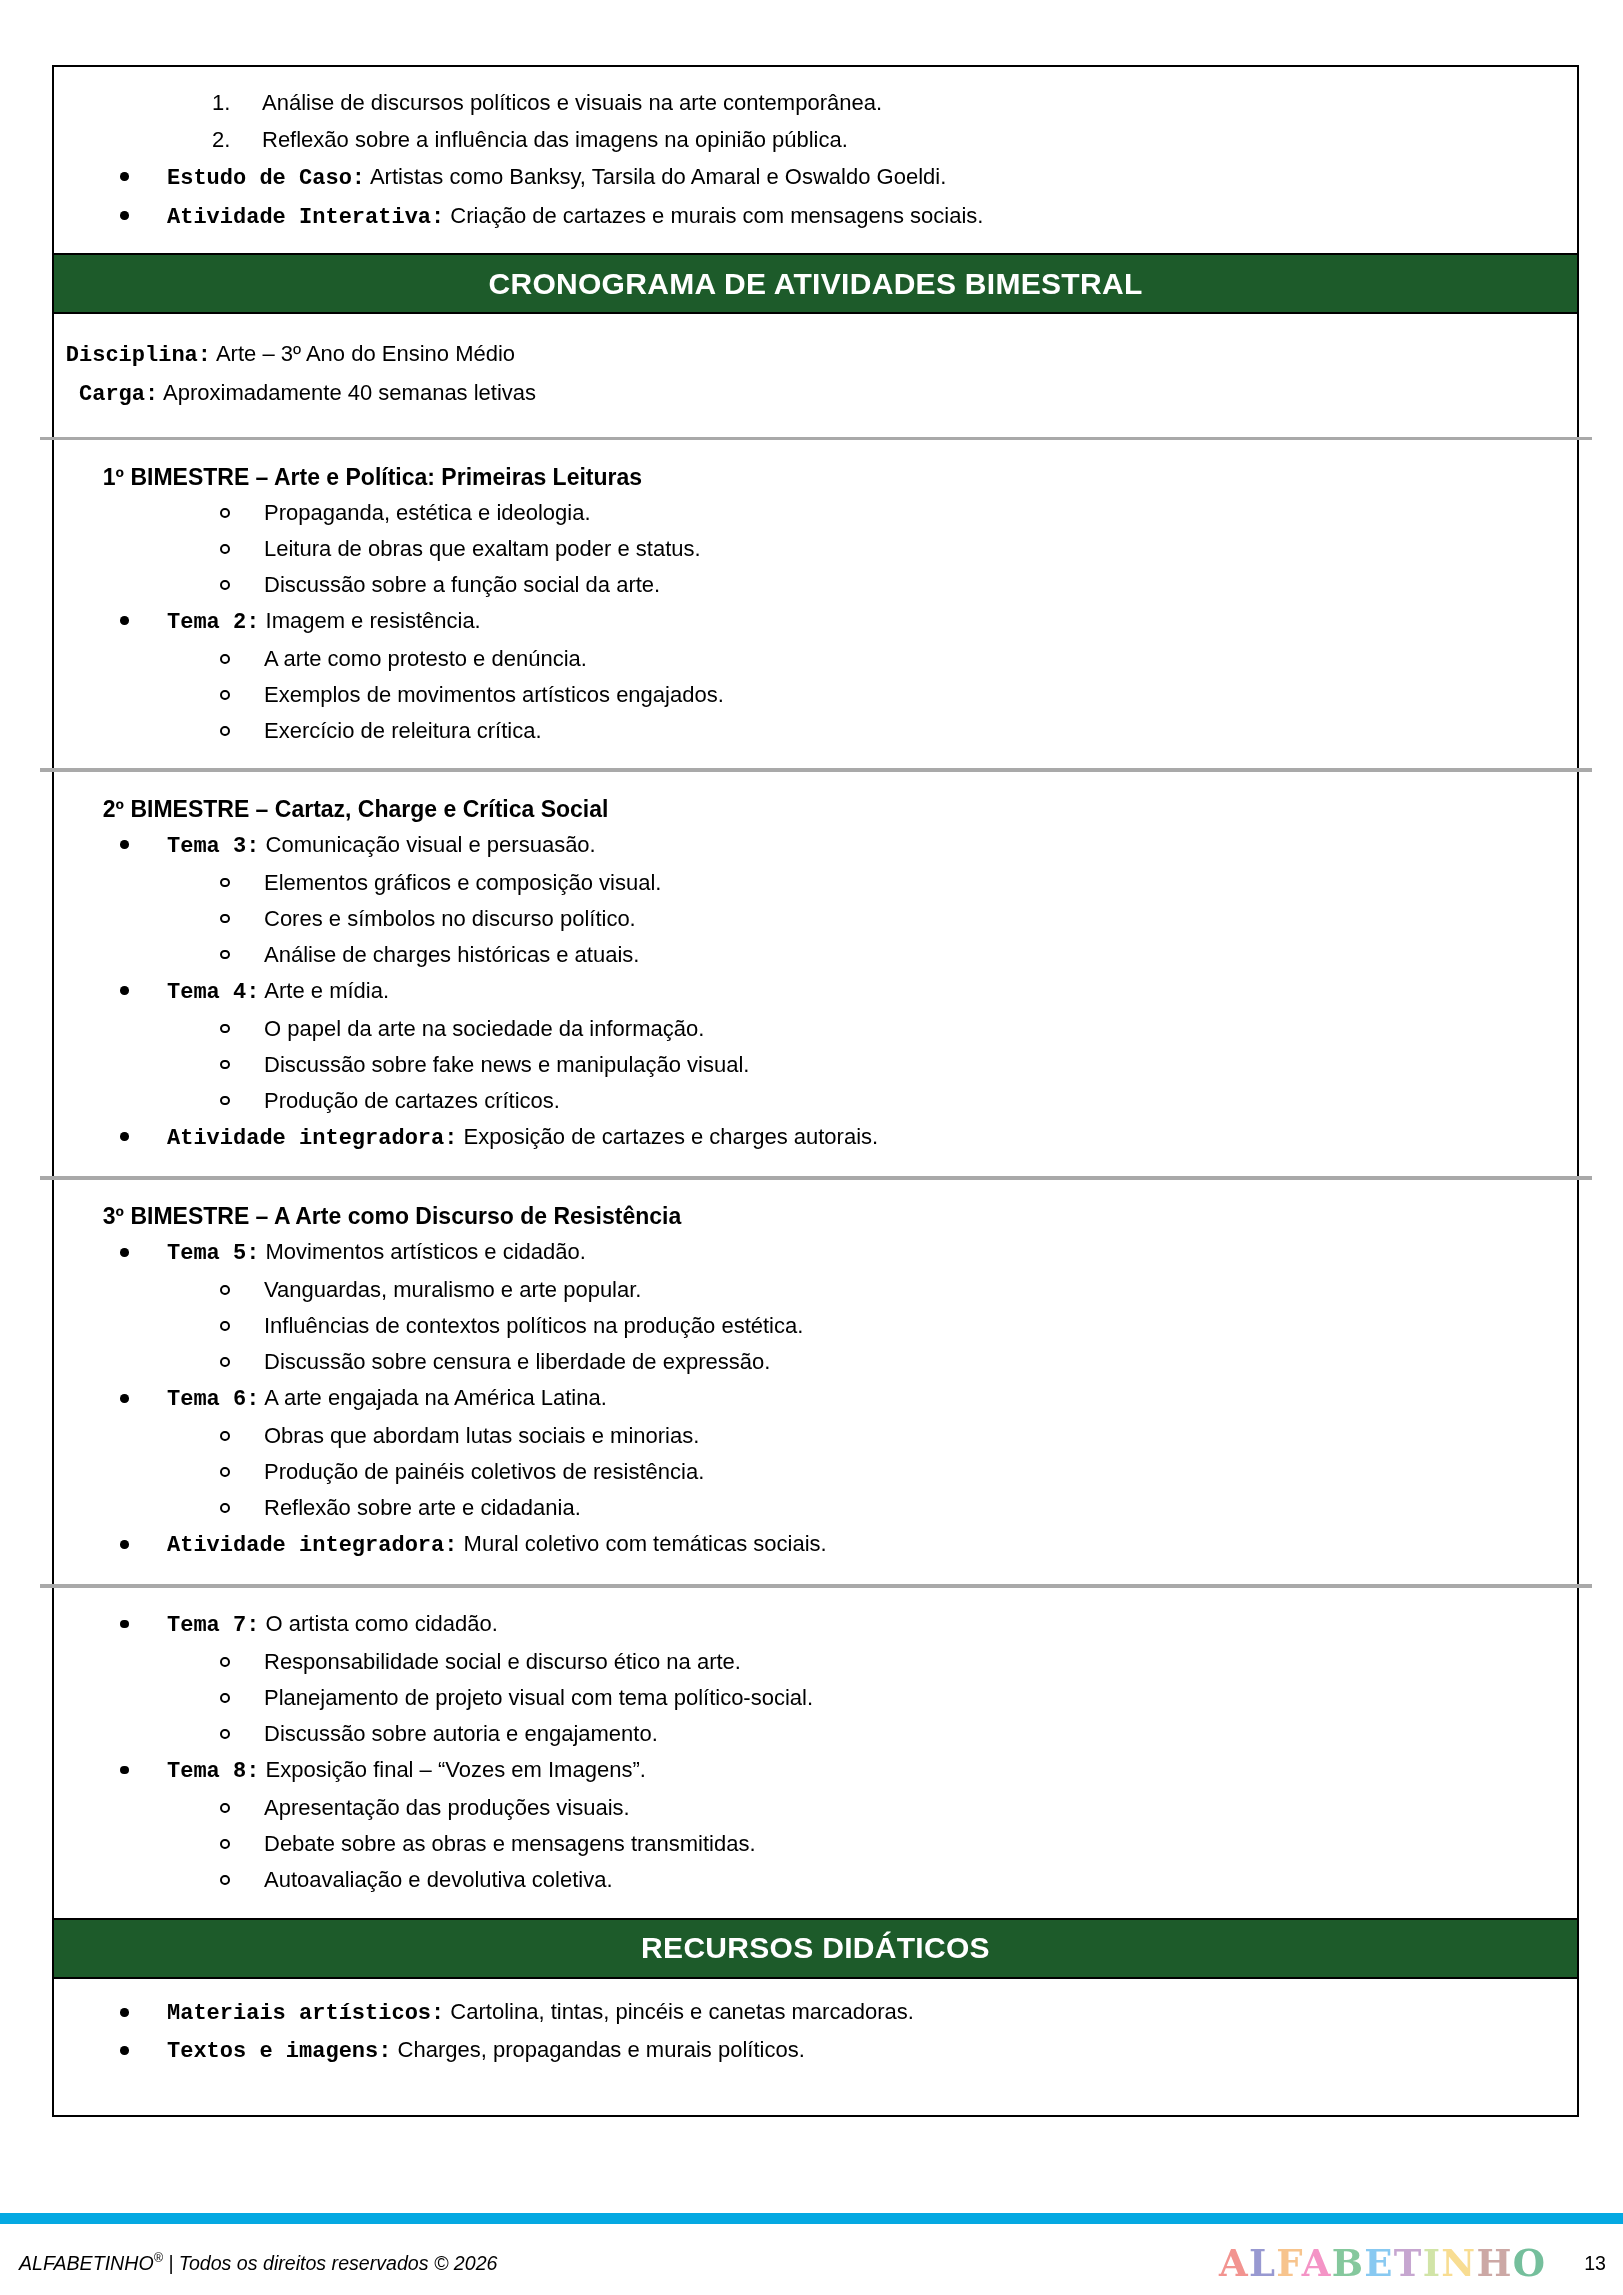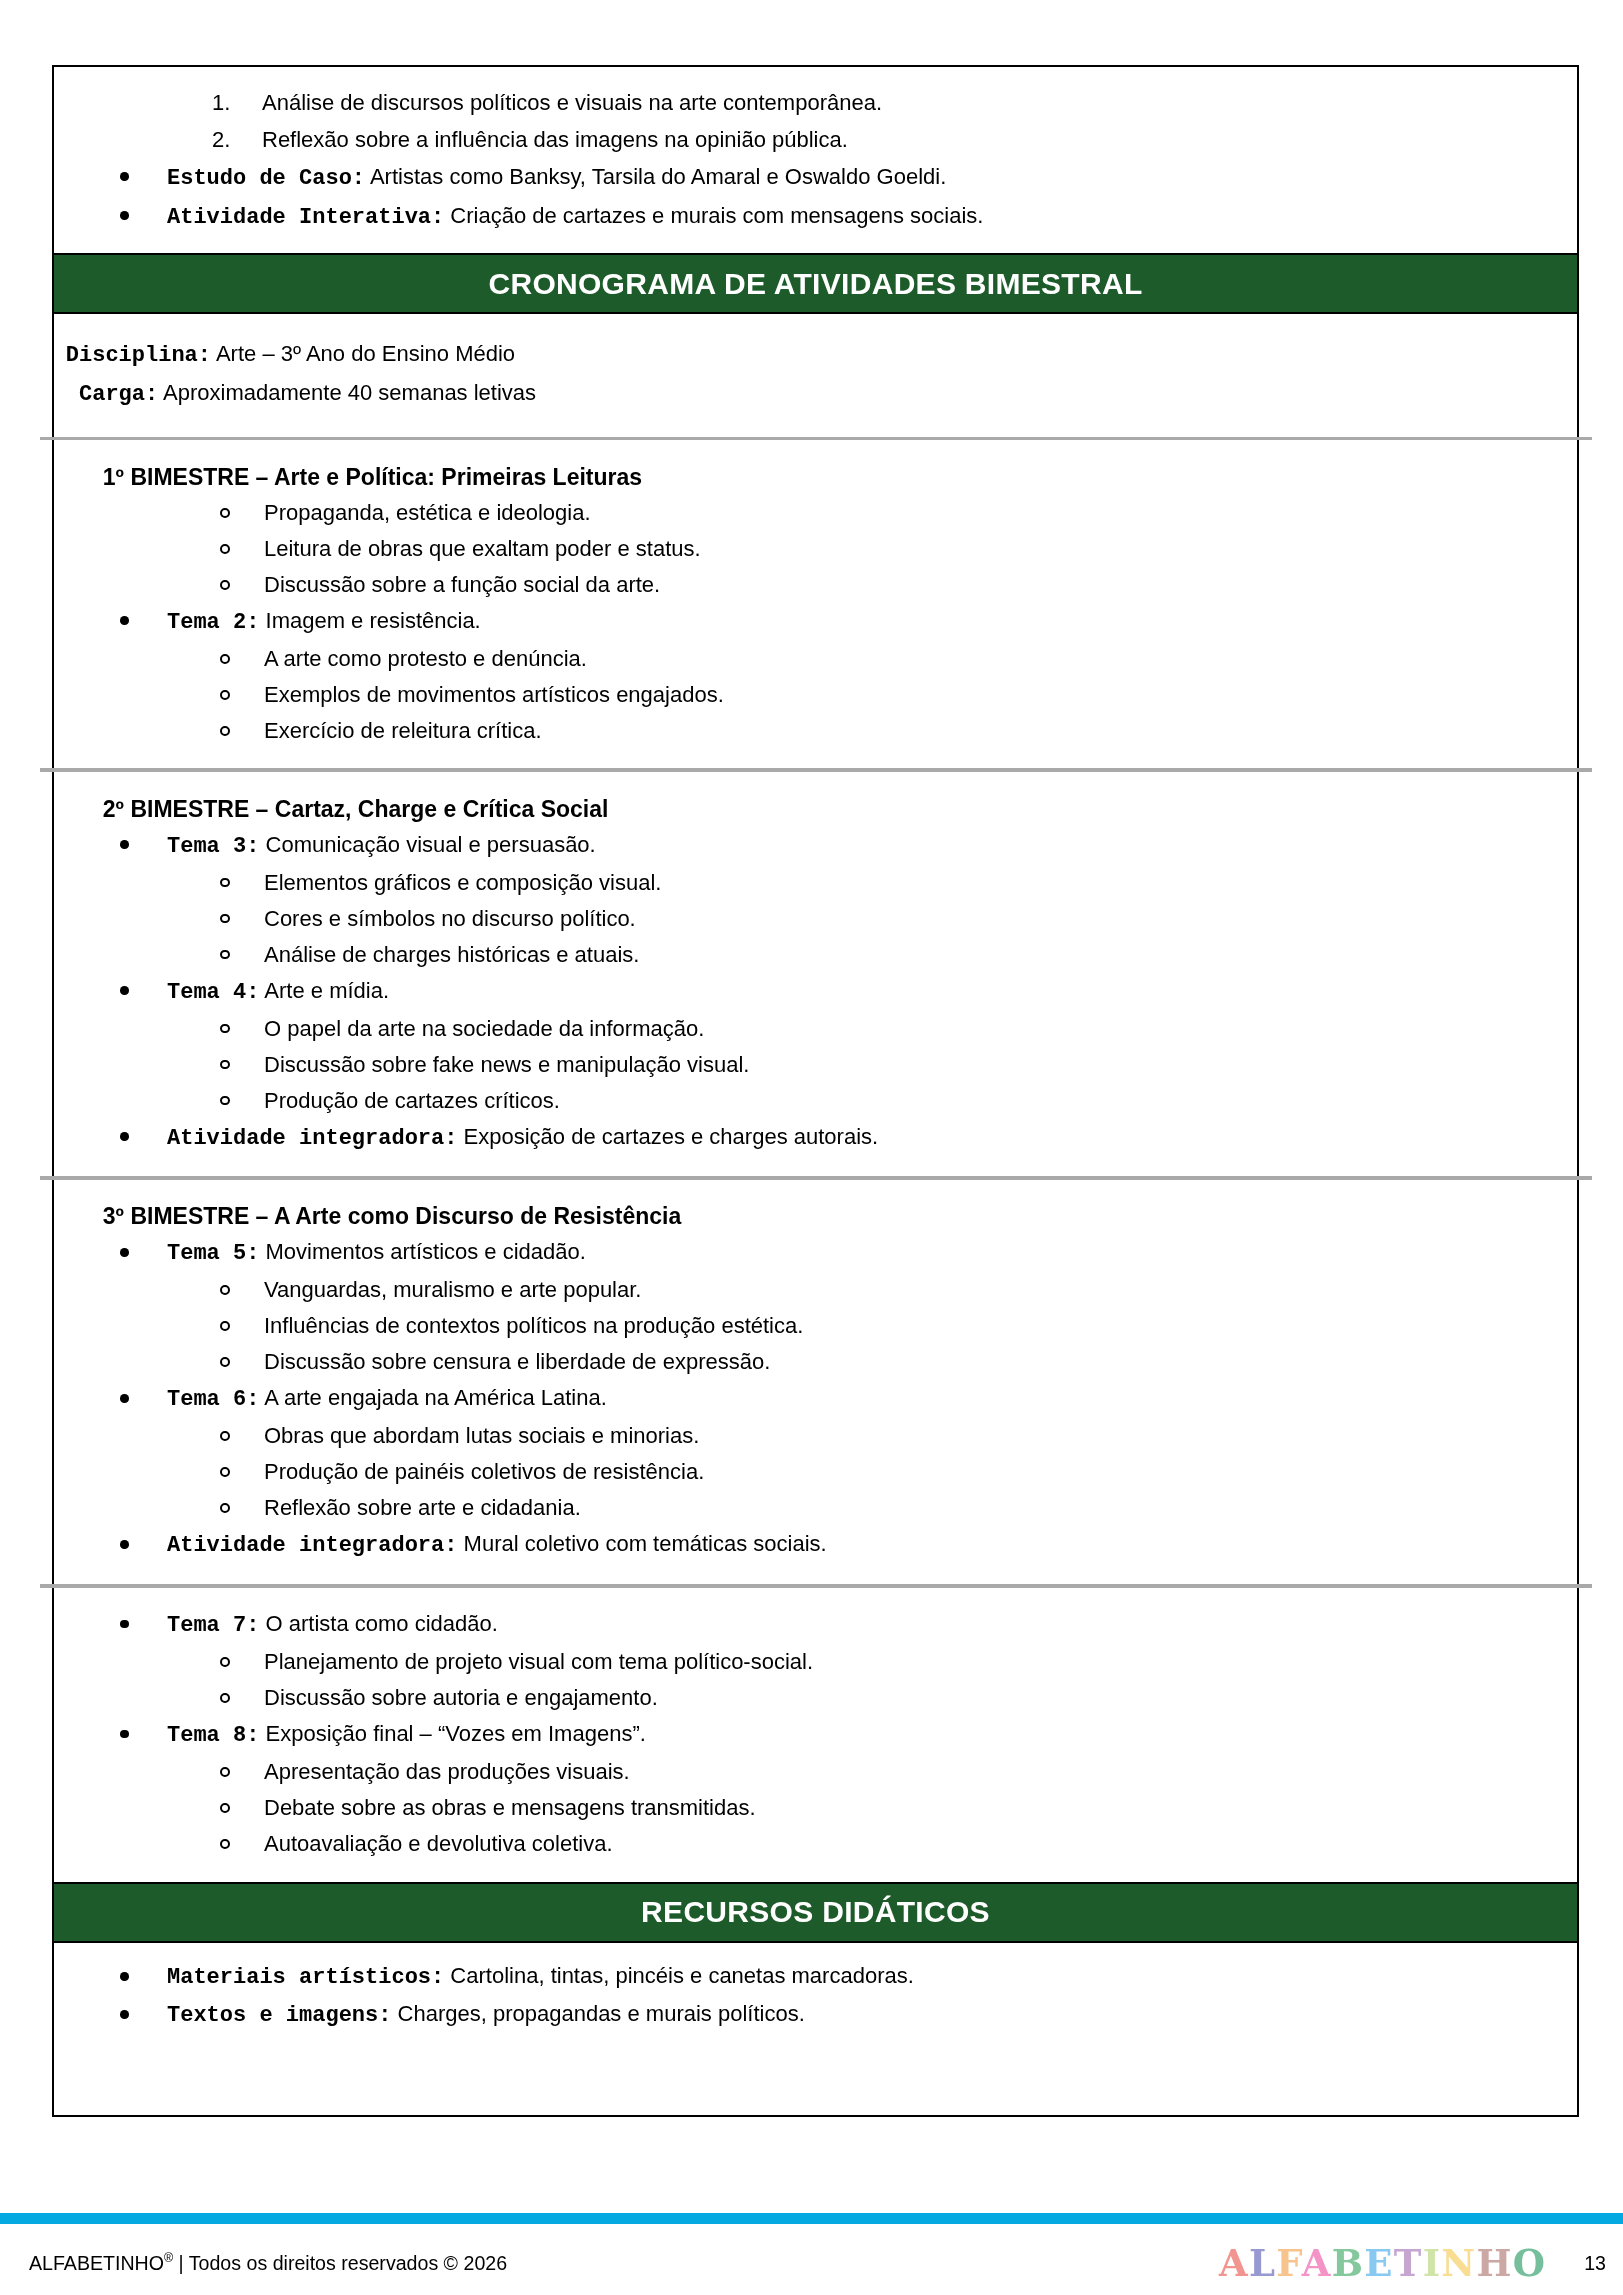--- a/index.html
+++ b/index.html
@@ -69,21 +69,21 @@
 
   
   .footer-bar {
     position:absolute; left:0; top:2213px; width:1623px; height:10.5px;
     background:var(--blue, #04a9e2);
   }
   .footer-row {
     position:absolute; left:0; top:2237px; width:1623px; height:52px;
     display:flex; align-items:center;
   }
-  .footer-left { margin-left:29px; font-size:19.6px; white-space:pre; }
+  .footer-left { margin-left:19px; font-size:19.6px; white-space:pre;font-style:italic; }
   .footer-left sup { font-size:12.4px; }
   .footer-right { margin-left:auto; display:flex; align-items:center; gap:38px; margin-right:17px; }
   .logo {
     font-family:"DejaVu Serif", serif; font-weight:bold;
     font-size:37px; letter-spacing:1.3px; white-space:nowrap;
   }
   .page-num { font-size:19.6px; }
 </style>
 </head>
 <body>
@@ -142,20 +142,21 @@
           <div class="li2"><span class="marker2"></span><span>Discussão sobre censura e liberdade de expressão.</span></div>
           <div class="li1"><span class="marker1"></span><span class="bold">Tema 6:</span><span> A arte engajada na América Latina.</span></div>
           <div class="li2"><span class="marker2"></span><span>Obras que abordam lutas sociais e minorias.</span></div>
           <div class="li2"><span class="marker2"></span><span>Produção de painéis coletivos de resistência.</span></div>
           <div class="li2"><span class="marker2"></span><span>Reflexão sobre arte e cidadania.</span></div>
           <div class="li1"><span class="marker1"></span><span class="bold">Atividade integradora:</span><span> Mural coletivo com temáticas sociais.</span></div>
         </div>
         <div class="divider"></div>
         <div class="section">
           <div class="li1"><span class="marker1"></span><span class="bold">Tema 7:</span><span> O artista como cidadão.</span></div>
+          <div class="li2"><span class="marker2"></span><span>Responsabilidade social e discurso ético na arte.</span></div>
           <div class="li2"><span class="marker2"></span><span>Planejamento de projeto visual com tema político-social.</span></div>
           <div class="li2"><span class="marker2"></span><span>Discussão sobre autoria e engajamento.</span></div>
           <div class="li1"><span class="marker1"></span><span class="bold">Tema 8:</span><span> Exposição final – “Vozes em Imagens”.</span></div>
           <div class="li2"><span class="marker2"></span><span>Apresentação das produções visuais.</span></div>
           <div class="li2"><span class="marker2"></span><span>Debate sobre as obras e mensagens transmitidas.</span></div>
           <div class="li2"><span class="marker2"></span><span>Autoavaliação e devolutiva coletiva.</span></div>
         </div>
       </div>
 
     <div class="band">

